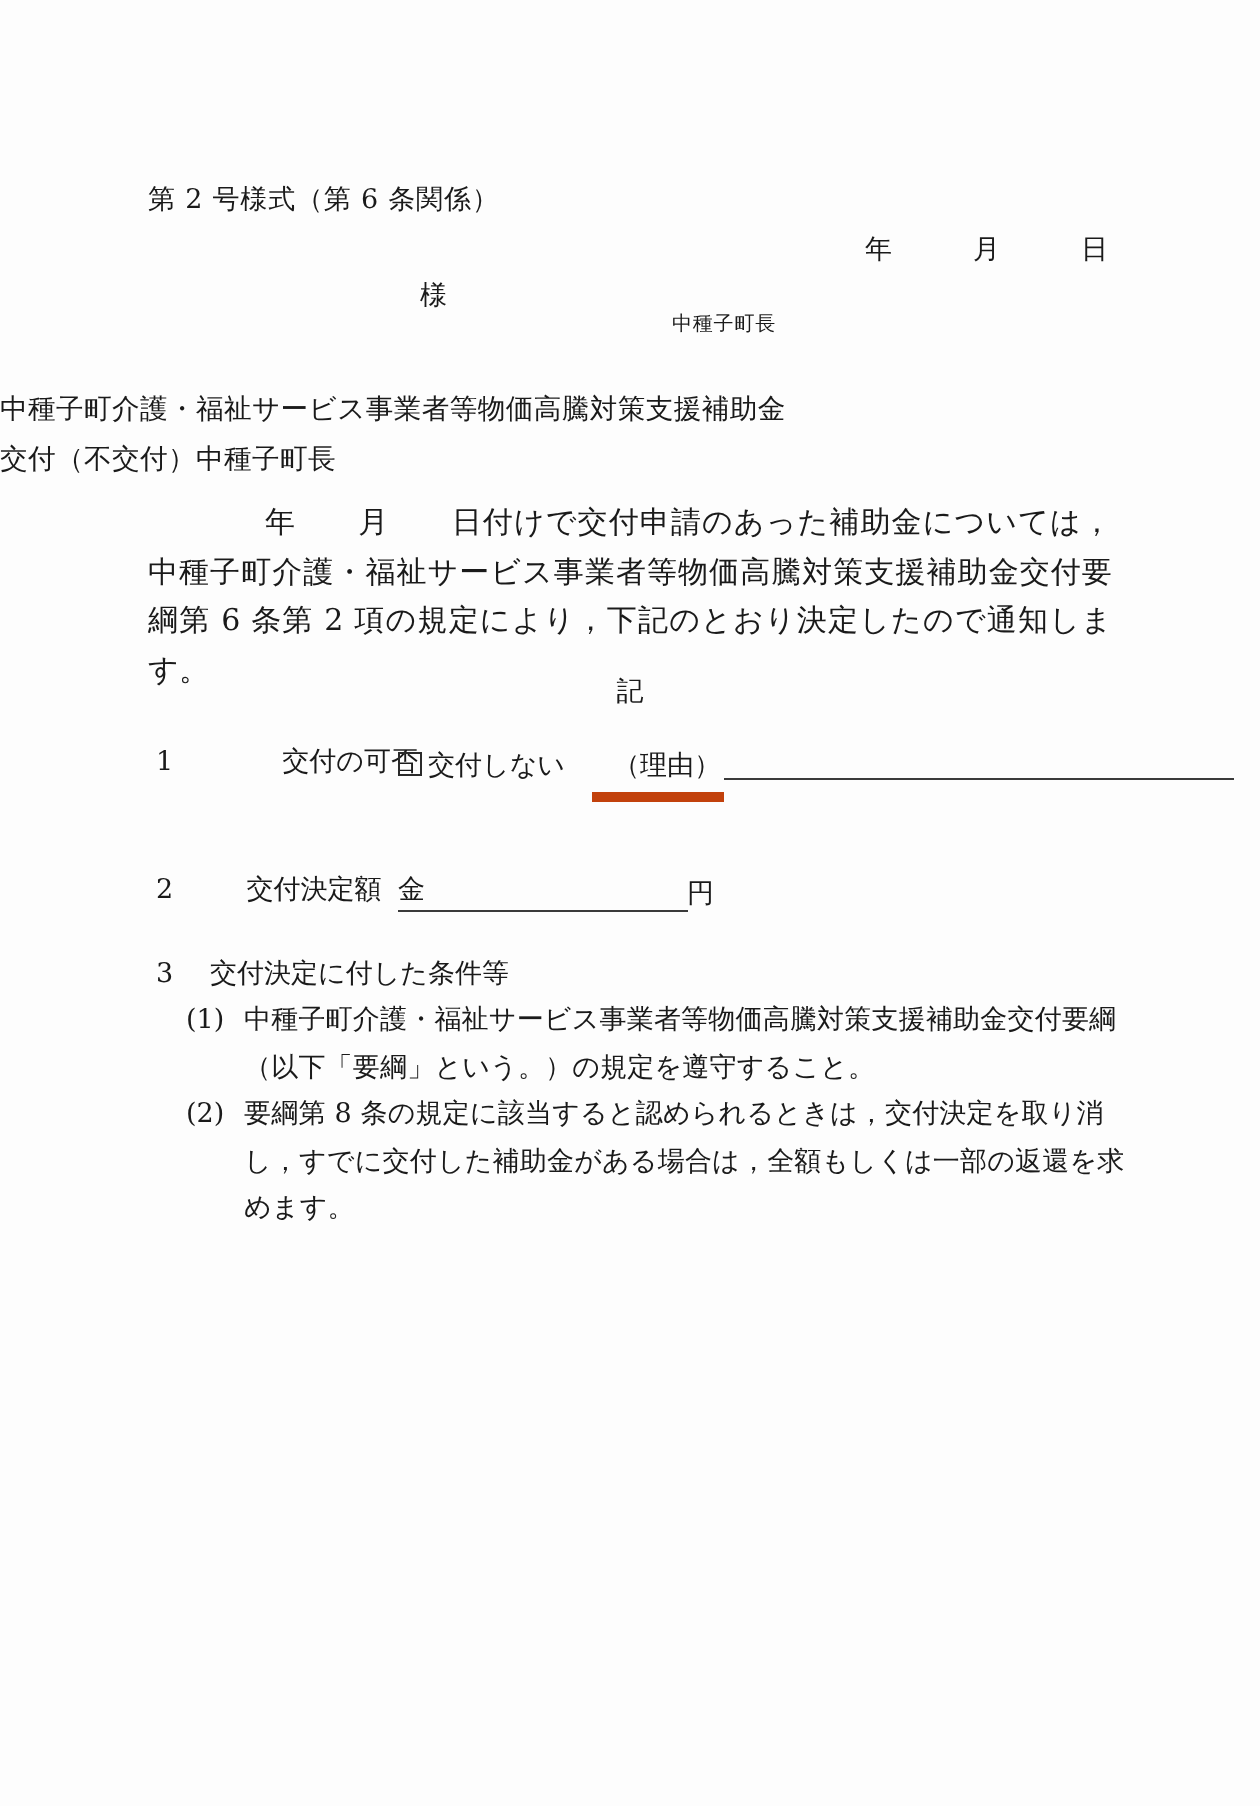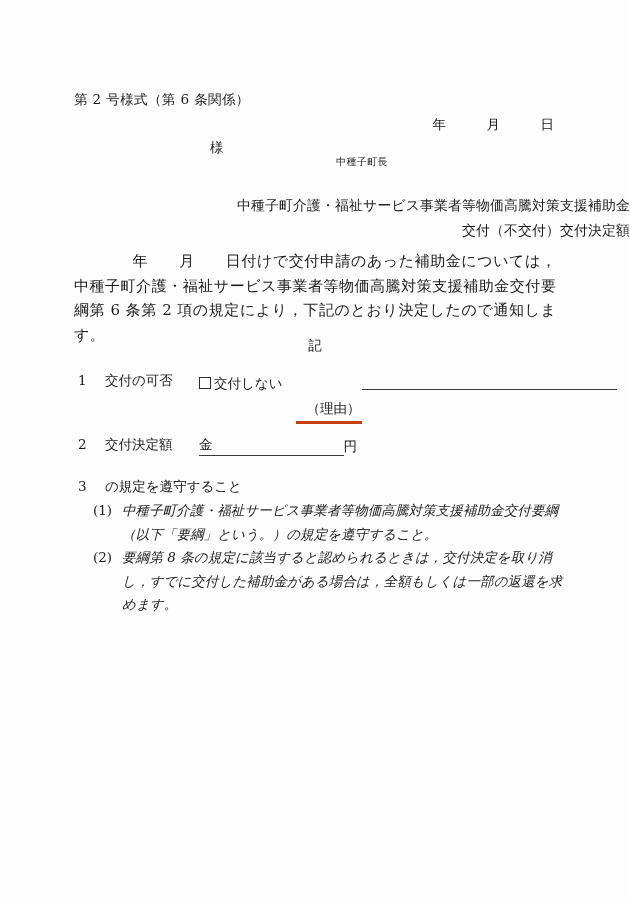--- a/index.html
+++ b/index.html
@@ -56,21 +56,21 @@
     letter-spacing: 0.4px;
     white-space: nowrap;
   }
 
   
   .title-block {
     position: absolute;
     left: 0;
     top: 193px;
     width: 630px;
-    text-align: right;
+    text-align: left;
   }
   .title-line {
     font-size: 13.8px;
     line-height: 25px;
     letter-spacing: 0.2px;
     white-space: nowrap;
   }
 
   
   .body-para {
@@ -107,21 +107,21 @@
   }
   .item-num {
     display: inline-block;
     width: 27px;
   }
   .item-label {
     display: inline-block;
   }
 
   #item1 { left: 78px; top: 372px; }
-  #item1 .item-label { width: 104px; }
+  #item1 .item-label { width: 104px; text-align: right; }
 
   .choice-col {
     position: absolute;
     left: 199px;
     top: 372px;
     font-size: 13.5px;
     line-height: 23px;
     white-space: nowrap;
   }
   .checkbox {
@@ -131,33 +131,32 @@
     border: 1px solid #2a2a2a;
     margin-right: 3px;
     vertical-align: -1px;
     background: transparent;
   }
   .reason-row {
     display: flex;
     align-items: flex-start;
   }
   .reason-label {
-    border-bottom: 3px solid #c2410c;
+    border-bottom: 5px solid #c2410c;
     padding: 0 2px 1px 10px;
     margin-left: 14px;
-    margin-top: 25px;
   }
   .reason-blank {
     border-bottom: 1px solid #3a3a3a;
     width: 255px;
     height: 17px;
   }
 
   #item2 { left: 78px; top: 436px; }
-  #item2 .item-label { width: 104px; }
+  #item2 .item-label { width: 104px; text-align: center; }
   .amount-wrap {
     position: absolute;
     left: 199px;
     top: 436px;
     font-size: 13.5px;
     white-space: nowrap;
     display: flex;
     align-items: flex-end;
   }
   .yen-mark {
@@ -186,39 +185,38 @@
     line-height: 23.5px;
     margin-bottom: 0;
   }
   .sub-marker {
     flex: 0 0 auto;
     width: 29px;
   }
   .sub-text {
     flex: 1 1 auto;
     letter-spacing: 0.1px;
-    font-style: italic;
   }
 </style>
 </head>
 <body>
 
 <div class="page">
 
   <div class="form-no">第 2 号様式（第 6 条関係）</div>
 
   <div class="date-line">年　　　月　　　日</div>
 
   <div class="addressee">様</div>
 
   <div class="issuer">中種子町長</div>
 
   <div class="title-block">
     <div class="title-line">中種子町介護・福祉サービス事業者等物価高騰対策支援補助金</div>
-    <div class="title-line">交付（不交付）交付決定額</div>
+    <div class="title-line">交付（不交付）中種子町長</div>
   </div>
 
   <div class="body-para"><span class="lead-indent"></span><span>年　　月　　日</span><span>付けで交付申請のあった補助金については，中種子町介護・福祉サービス事業者等物価高騰対策支援補助金交付要綱第 6 条第 2 項の規定により，下記のとおり決定したので通知します。</span></div>
 
   <div class="ki">記</div>
 
   <div class="item" id="item1"><span class="item-num">1</span><span class="item-label">交付の可否</span></div>
 
   <div class="choice-col">
     <div class="reason-row">
@@ -229,21 +227,21 @@
   </div>
 
   <div class="item" id="item2"><span class="item-num">2</span><span class="item-label">交付決定額</span></div>
 
   <div class="amount-wrap">
     <span class="yen-mark">金</span>
     <span class="amount-blank"></span>
     <span class="yen-unit">円</span>
   </div>
 
-  <div class="item" id="item3"><span class="item-num">3</span><span class="item-label">の規定を遵守すること</span></div>
+  <div class="item" id="item3"><span class="item-num">3</span><span class="item-label">交付決定に付した条件等</span></div>
 
   <div class="sub-items">
     <div class="sub-item">
       <span class="sub-marker">(1)</span>
       <span class="sub-text">中種子町介護・福祉サービス事業者等物価高騰対策支援補助金交付要綱（以下「要綱」という。）の規定を遵守すること。</span>
     </div>
     <div class="sub-item">
       <span class="sub-marker">(2)</span>
       <span class="sub-text">要綱第 8 条の規定に該当すると認められるときは，交付決定を取り消し，すでに交付した補助金がある場合は，全額もしくは一部の返還を求めます。</span>
     </div>

